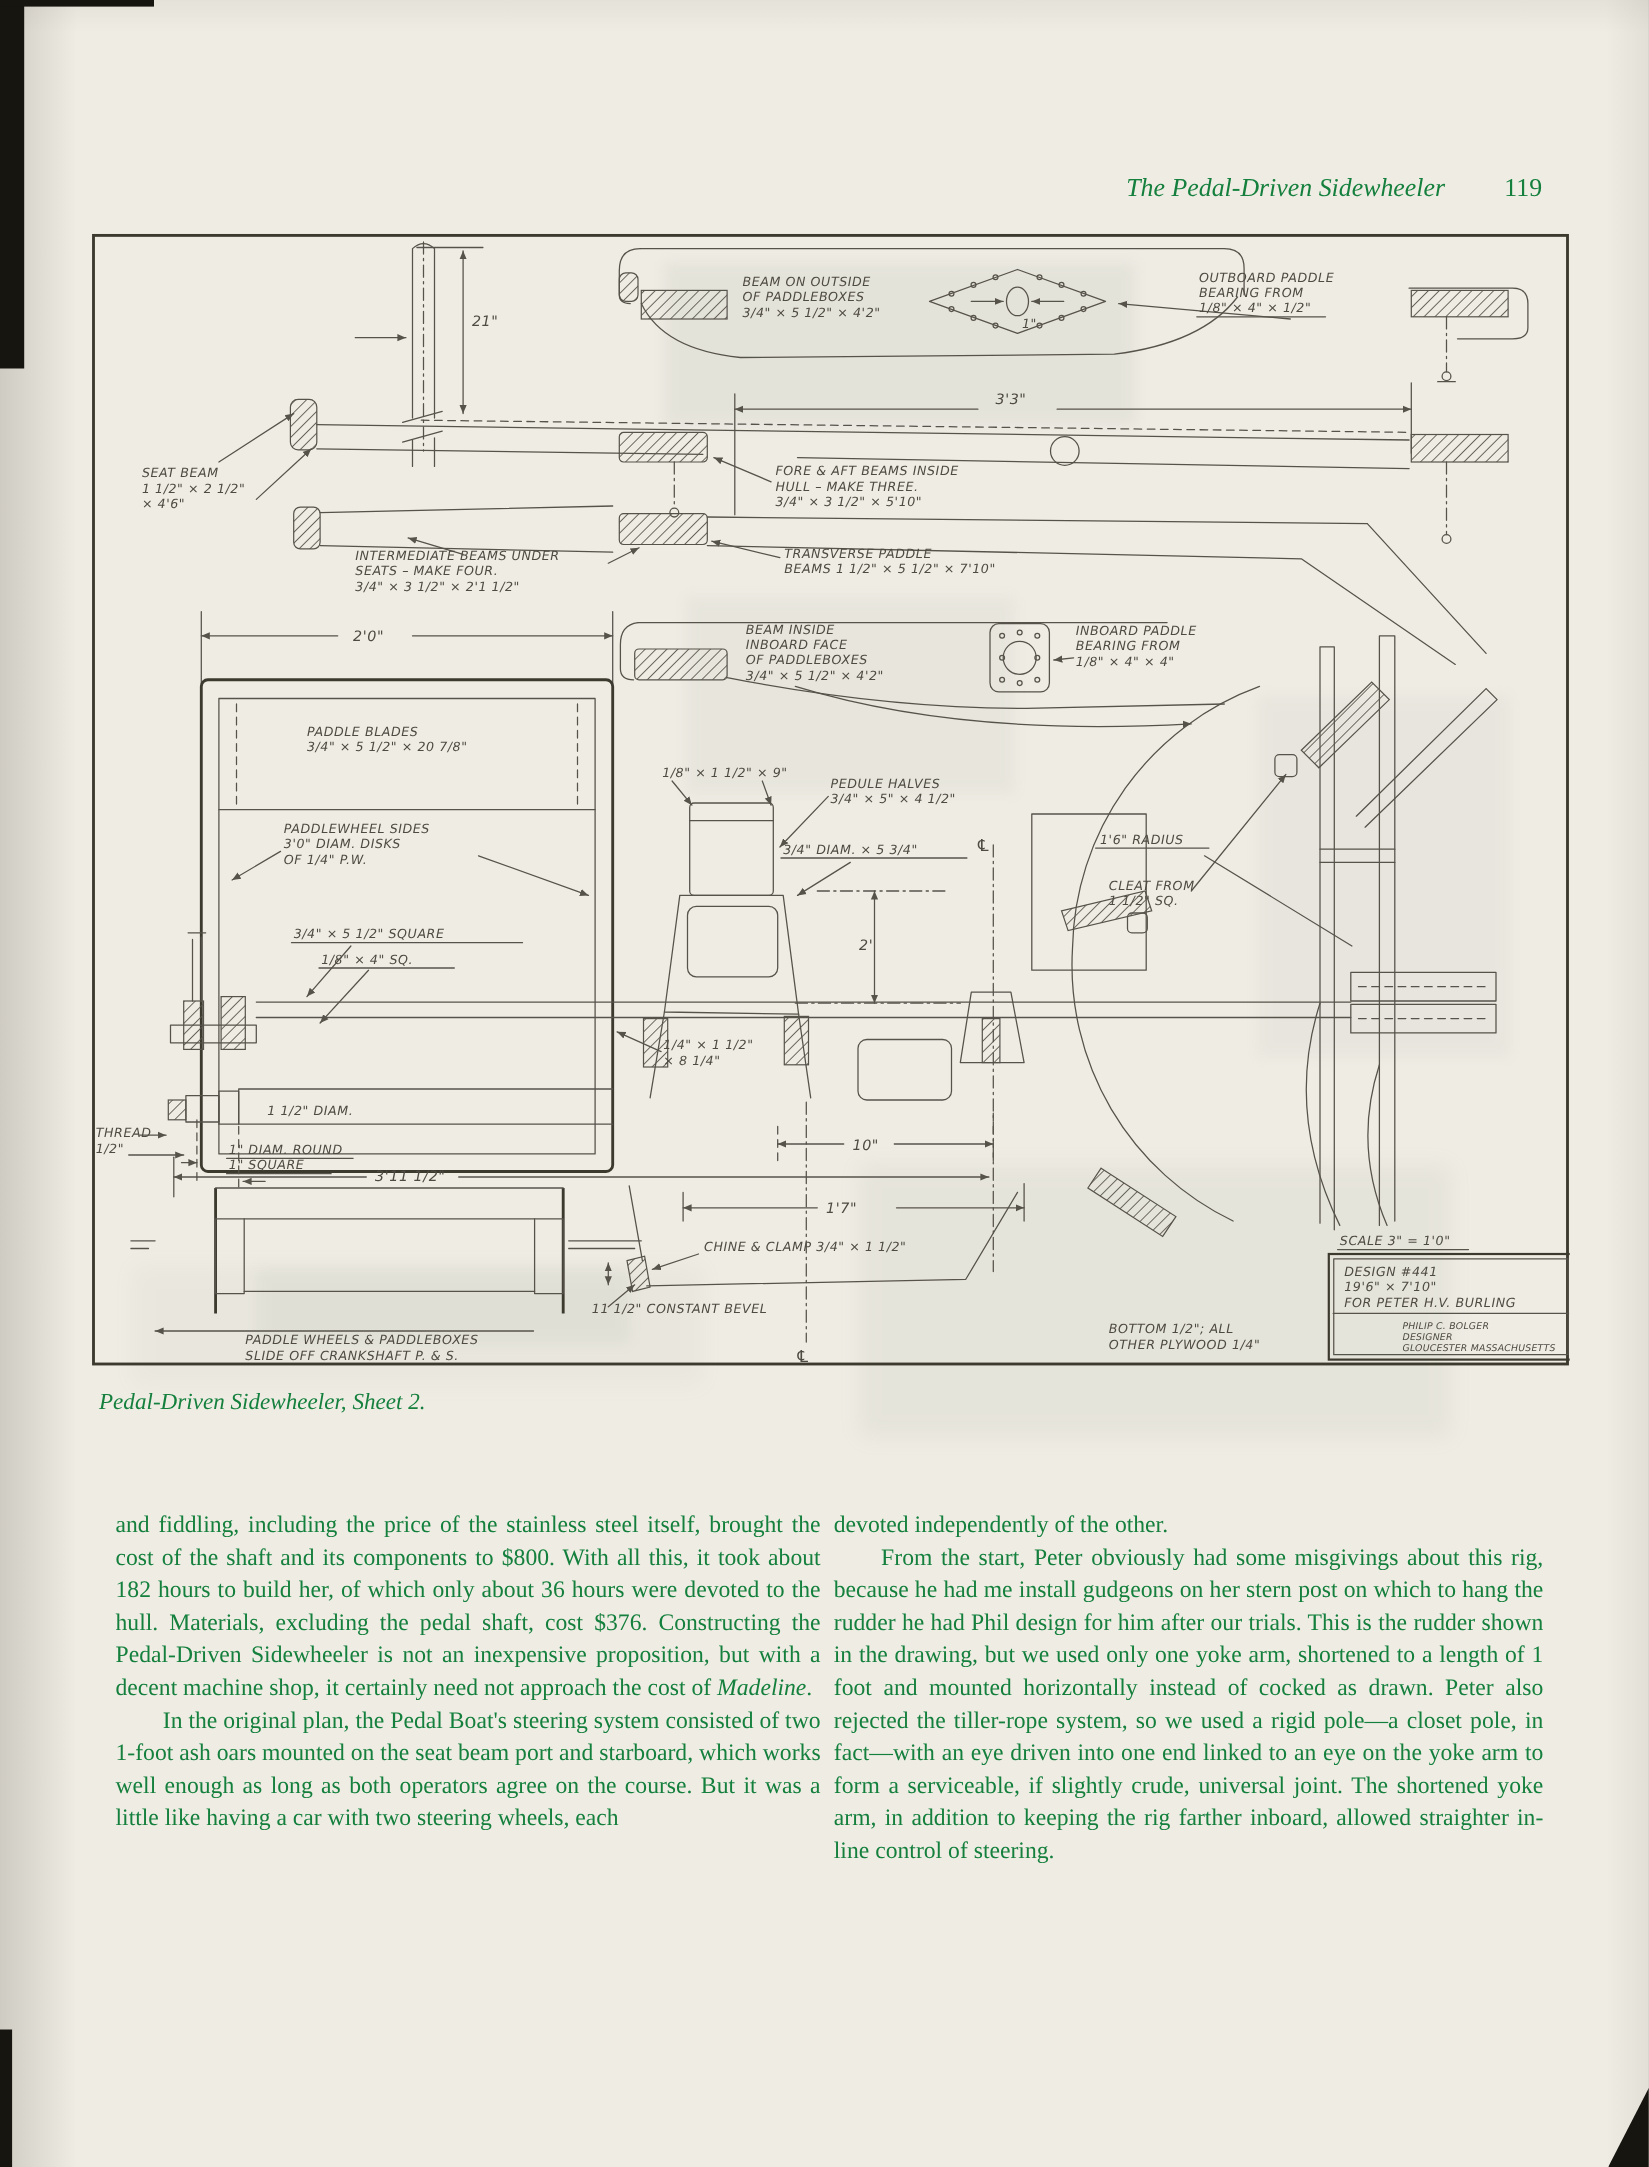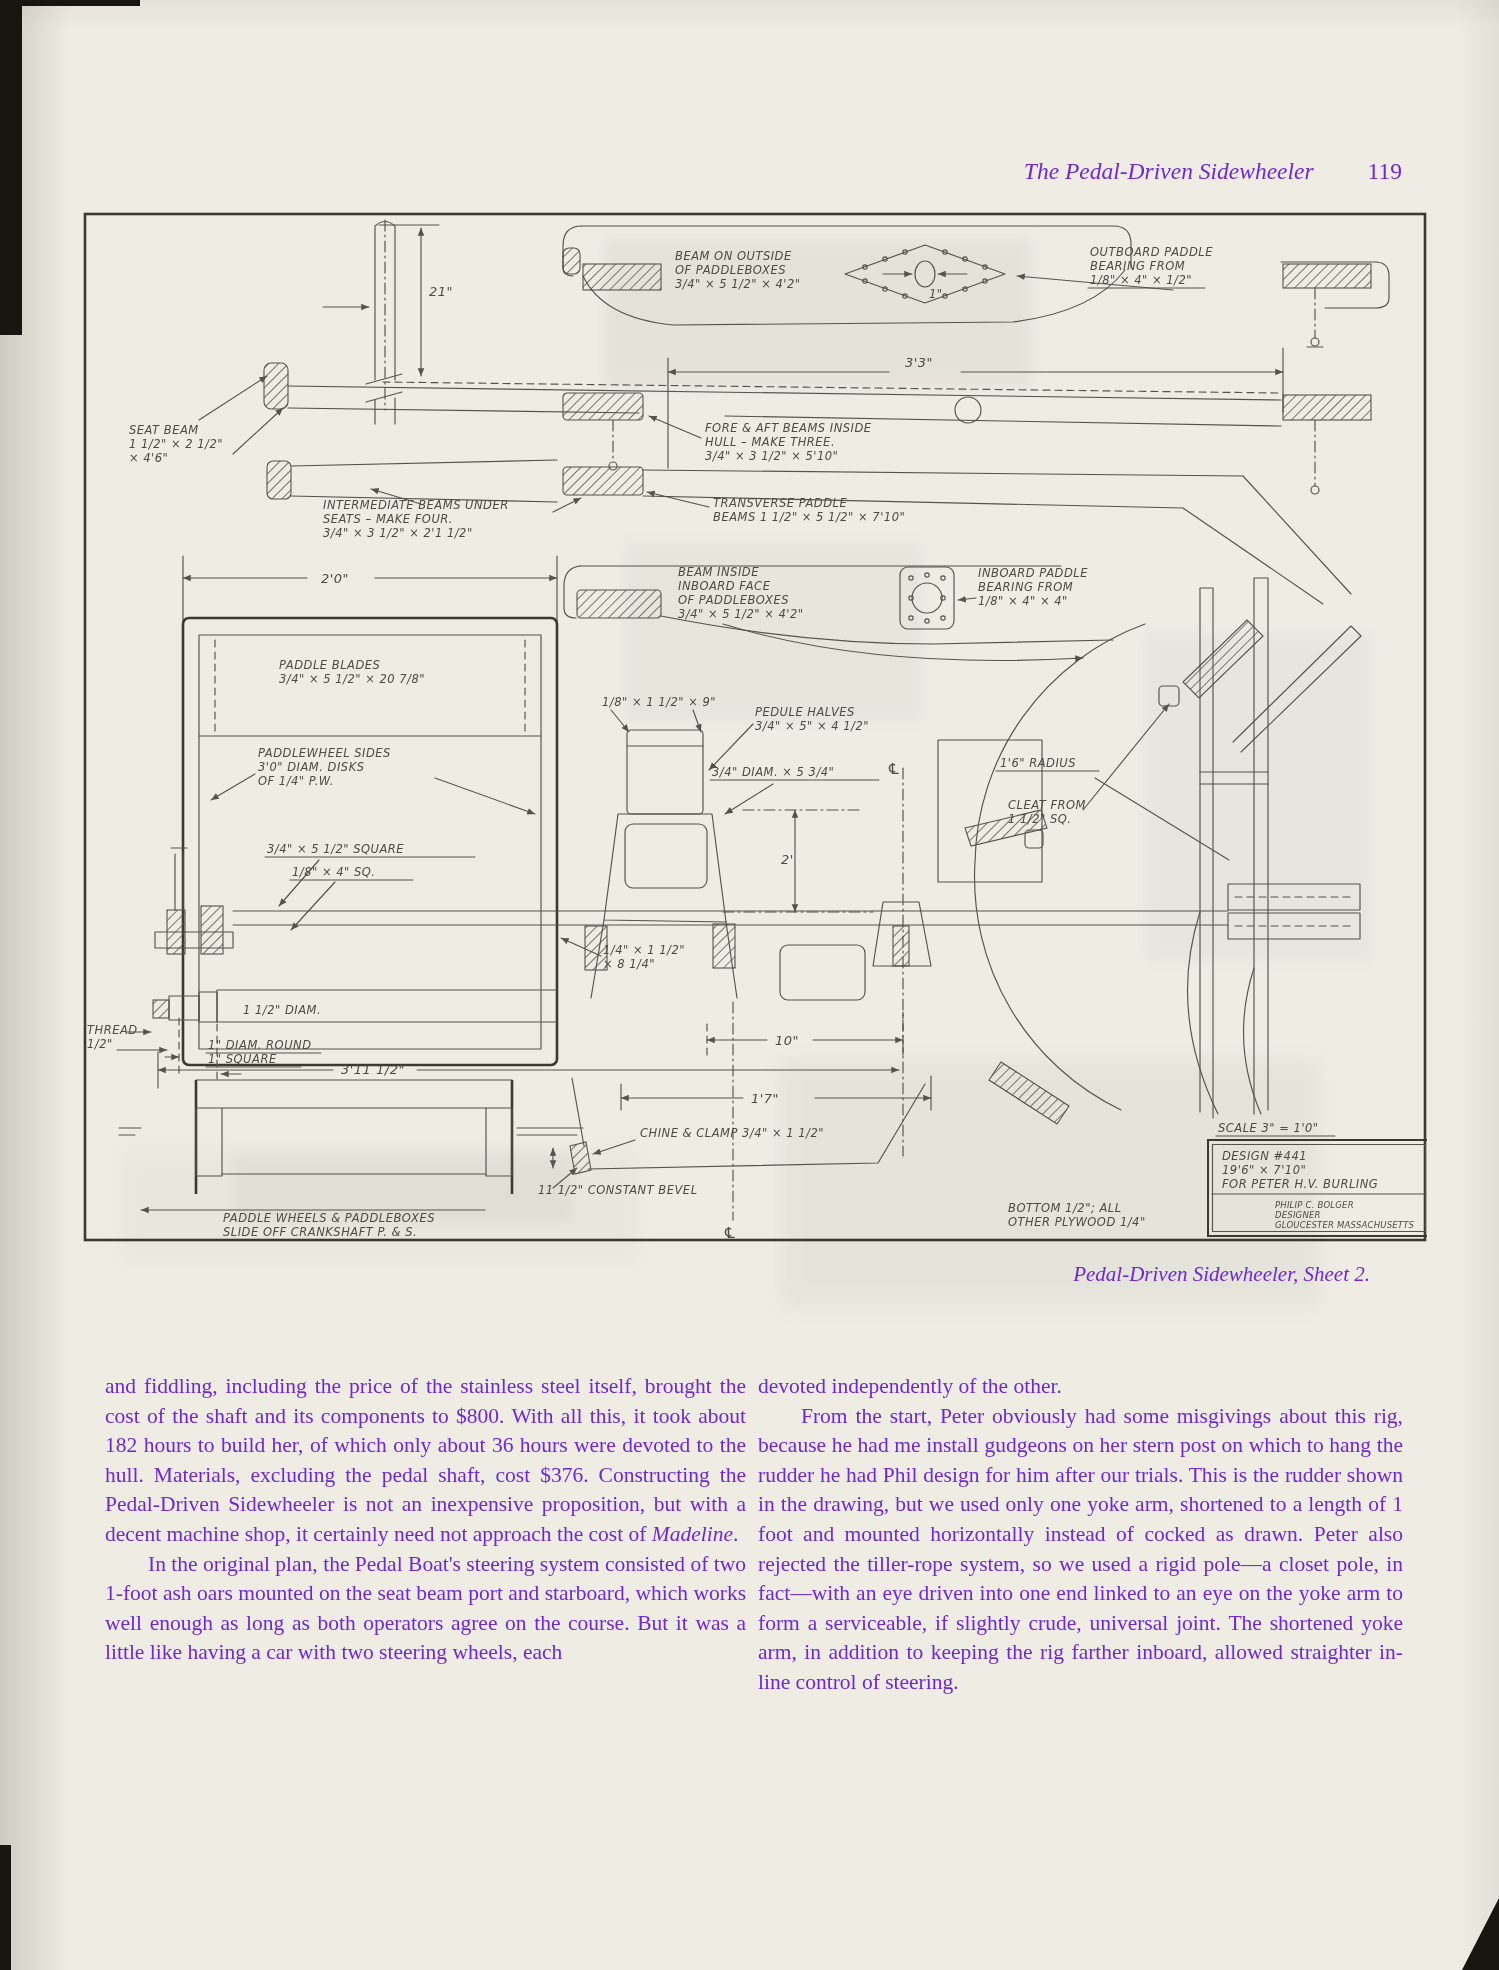--- a/index.html
+++ b/index.html
@@ -1,32 +1,32 @@
 <!DOCTYPE html>
 <html><head>
 <meta charset="utf-8">
 <style>
   html,body{margin:0;padding:0;background:#888;}
   .page{position:relative;width:1499px;height:1970px;background:#efece4;overflow:hidden;
-        font-family:"Liberation Serif",serif;color:#6d28d9;}
+        font-family:"Liberation Serif",serif;color:#15803d;}
   .page::before{content:"";position:absolute;inset:0;pointer-events:none;
         background:linear-gradient(90deg,rgba(60,55,45,.18),rgba(60,55,45,0) 70px),
                    linear-gradient(270deg,rgba(60,55,45,.07),rgba(60,55,45,0) 40px),
                    linear-gradient(180deg,rgba(60,55,45,.06),rgba(60,55,45,0) 30px);}
   .edge{position:absolute;background:#17150f;}
   .edge.tl{left:0;top:0;width:22px;height:335px;}
   .edge.tline{left:0;top:0;width:140px;height:6px;}
   .edge.bl{left:0;top:1845px;width:11px;height:125px;}
   .edge.br{left:1462px;top:1898px;width:37px;height:72px;clip-path:polygon(100% 0,100% 100%,0 100%);}
   .bleed{position:absolute;background:#8a987f;opacity:.09;filter:blur(9px);border-radius:8px;pointer-events:none;}
   .header{position:absolute;top:158px;right:97px;display:flex;align-items:baseline;gap:54px;
           font-size:23.5px;}
   .header .t{font-style:italic;}
   .figwrap{position:absolute;left:83px;top:212px;width:1344px;height:1030px;}
-  .caption{position:absolute;left:90px;top:1262px;width:1280px;text-align:right;
+  .caption{position:absolute;left:90px;top:1262px;width:1280px;text-align:left;
            font-style:italic;font-size:21px;}
   .col{position:absolute;top:1336px;font-size:21.5px;line-height:29.6px;text-align:justify;}
   .col p{margin:0;text-indent:2em;}
   .col p.noind{text-indent:0;margin-top:36px;}
   .col.left{left:105px;width:641px;}
   .col.right{left:758px;width:645px;}
   
   .ln{stroke:#56534b;stroke-width:1.15;fill:none;stroke-linecap:round;stroke-linejoin:round;}
   .thk{stroke:#3c392f;stroke-width:2.6;fill:none;}
   .dsh{stroke-dasharray:7 5;}

